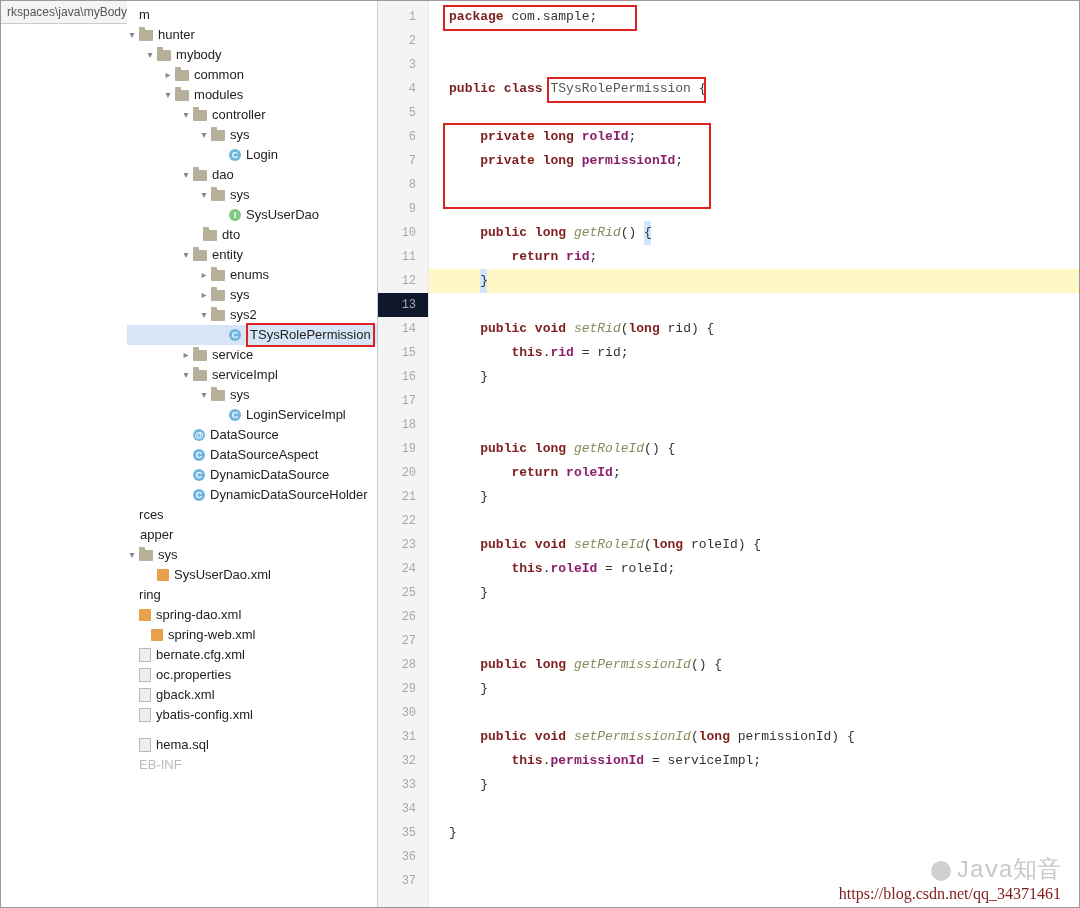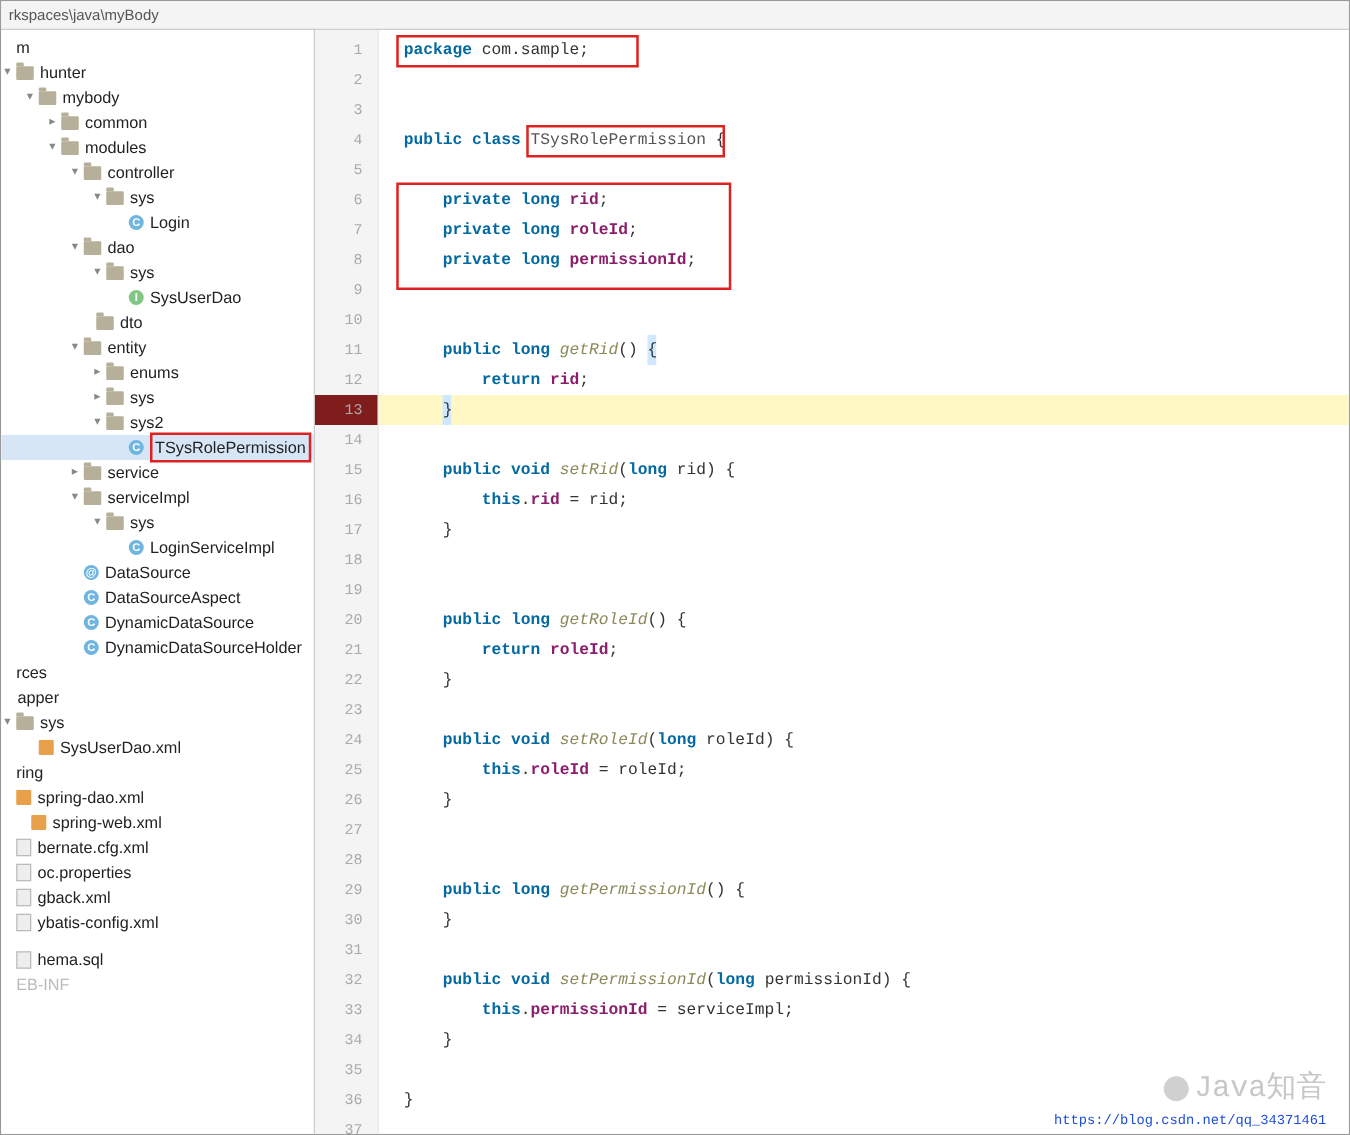--- a/index.html
+++ b/index.html
@@ -1,46 +1,46 @@
 <!DOCTYPE html>
 <html><head>
 <meta charset="utf-8">
 <style>
   html,body{margin:0;padding:0;font-family:"Segoe UI",Arial,sans-serif;font-size:13px;color:#333;background:#fff;height:100%;}
-  .frame{display:flex;flex-direction:column;width:1080px;height:908px;border:1px solid #999;box-sizing:border-box;}
+  .frame{display:flex;width:1080px;height:908px;border:1px solid #999;box-sizing:border-box;}
   .pathbar{height:22px;line-height:22px;padding-left:6px;background:#f4f4f4;border-bottom:1px solid #ccc;color:#555;font-size:12px;}
   .body{flex:1;display:flex;min-height:0;}
   .sidebar{width:250px;border-right:1px solid #ccc;overflow:hidden;background:#fff;font-size:13px;color:#222;user-select:none;}
   .tree{padding-top:4px;white-space:nowrap;}
   .row{display:flex;align-items:center;height:20px;line-height:20px;cursor:default;}
   .row.sel{background:#d6e6f7;}
   .chev{display:inline-block;width:10px;text-align:center;color:#888;font-size:10px;margin-right:2px;}
   .chev.blank{visibility:hidden;}
   .folder{display:inline-block;width:14px;height:11px;background:#b6b09a;border-radius:1px;margin-right:5px;position:relative;}
   .folder::before{content:"";position:absolute;top:-3px;left:0;width:6px;height:3px;background:#b6b09a;border-radius:1px 1px 0 0;}
   .cls{display:inline-block;width:12px;height:12px;border-radius:50%;background:#6fb5e0;margin-right:5px;color:#fff;font-size:9px;line-height:12px;text-align:center;font-weight:bold;}
   .cls.green{background:#81c784;}
   .xml{display:inline-block;width:12px;height:12px;background:#e8a04a;margin-right:5px;border-radius:1px;}
   .file{display:inline-block;width:10px;height:12px;background:#eee;border:1px solid #bbb;margin-right:5px;}
   .boxed{border:2px solid #d22;padding:0 2px;}
   .editor{flex:1;display:flex;min-width:0;background:#fff;}
   .gutter{width:50px;background:#f4f4f4;border-right:1px solid #e8e8e8;text-align:right;color:#aaa;font-family:Consolas,"Courier New",monospace;font-size:12px;padding-top:4px;}
   .gnum{height:24px;line-height:24px;padding-right:12px;}
-  .gnum.hl{background:#7f1d1d;}
+  .gnum.hl{background:#0f172a;}
   .code{flex:1;padding-top:4px;font-family:Consolas,"Courier New",monospace;font-size:13px;position:relative;}
   .line{height:24px;line-height:24px;padding-left:20px;white-space:pre;}
   .line.hl{background:#fff8c5;}
-  .kw{color:#0369a1;font-weight:bold;}
+  .kw{color:#7f1d1d;font-weight:bold;}
   .fld{color:#8a1e6a;font-weight:bold;}
   .mth{color:#8a8a5a;font-style:italic;}
   .cname{color:#555;}
   .redbox{border:2px solid #d22;position:absolute;pointer-events:none;}
   .caret{background:#cfe8ff;display:inline-block;width:7px;}
   .watermark{position:absolute;right:18px;bottom:22px;color:#c8c8c8;font-size:24px;pointer-events:none;font-weight:500;}
-  .watermark2{position:absolute;right:18px;bottom:4px;color:#1d4ed8;font-size:11px;font-family:Liberation Mono, monospace;pointer-events:none;}
+  .watermark2{position:absolute;right:18px;bottom:4px;color:#7f1d1d;font-size:16px;font-family:Liberation Serif, serif;pointer-events:none;}
   .wmbubble{display:inline-block;width:20px;height:20px;border-radius:50%;background:#d0d0d0;vertical-align:middle;margin-right:4px;}
 </style>
 </head>
 <body>
 
 <div class="frame">
   <div class="pathbar">rkspaces\java\myBody</div>
   <div class="body">
 
     <div class="sidebar">
@@ -277,21 +277,20 @@
       <div class="code">
         <div class="redbox" style="left:14px;top:4px;width:190px;height:22px"></div>
         <div class="redbox" style="left:118px;top:76px;width:155px;height:22px"></div>
         <div class="redbox" style="left:14px;top:122px;width:264px;height:82px"></div>
 
         <div class="line"><span class="kw">package</span><span> com.sample;</span></div>
         <div class="line"></div>
         <div class="line"></div>
         <div class="line"><span class="kw">public class</span> <span class="cname">TSysRolePermission</span><span> {</span></div>
         <div class="line"></div>
-        <div class="line">    <span class="kw">private long </span><span class="fld">rid</span><span>;</span></div>
         <div class="line">    <span class="kw">private long </span><span class="fld">roleId</span><span>;</span></div>
         <div class="line">    <span class="kw">private long </span><span class="fld">permissionId</span><span>;</span></div>
         <div class="line"></div>
         <div class="line"></div>
         <div class="line">    <span class="kw">public long </span><span class="mth">getRid</span><span>() </span><span class="caret">{</span></div>
         <div class="line">        <span class="kw">return </span><span class="fld">rid</span><span>;</span></div>
         <div class="line hl">    <span class="caret">}</span></div>
         <div class="line"></div>
         <div class="line">    <span class="kw">public void </span><span class="mth">setRid</span><span>(</span><span class="kw">long</span><span> rid) {</span></div>
         <div class="line">        <span class="kw">this</span><span>.</span><span class="fld">rid</span><span> = rid;</span></div>

